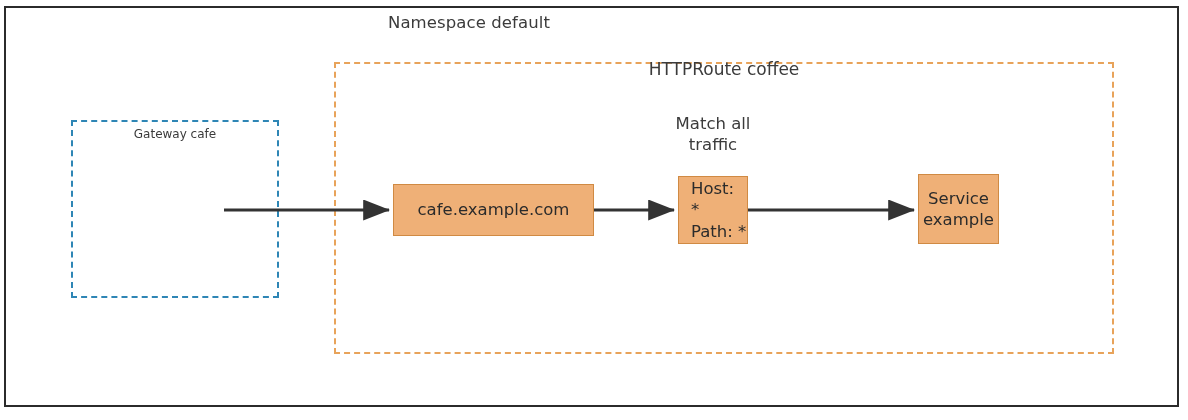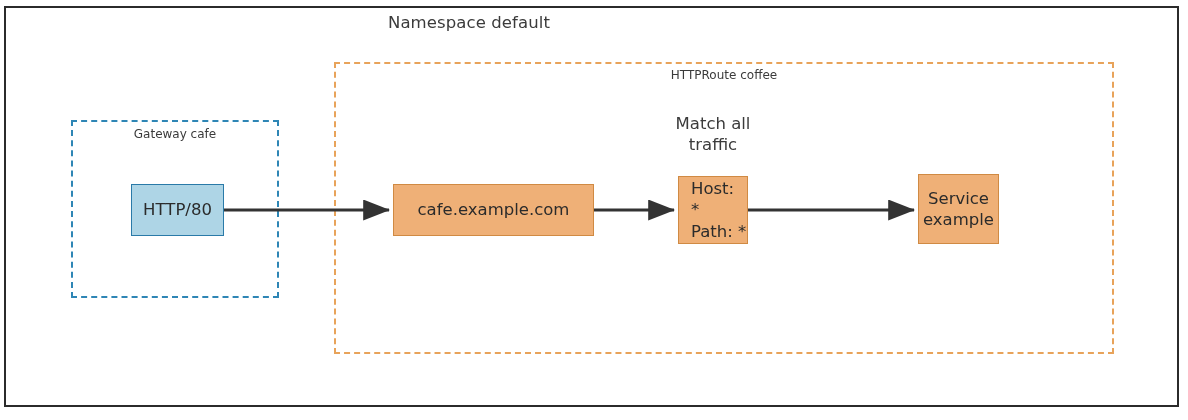--- a/index.html
+++ b/index.html
@@ -46,24 +46,24 @@
     top: 62px;
     width: 780px;
     height: 292px;
     border: 2.4px dashed #e8a35a;
     box-sizing: border-box;
     background: transparent;
   }
   .httproute-title {
     position: absolute;
     left: 334px;
-    top: 68px;
+    top: 59px;
     width: 780px;
     text-align: center;
-    font-size: 12px;
+    font-size: 17px;
     color: #3b3b3b;
   }
 
   .gateway-box {
     position: absolute;
     left: 71px;
     top: 120px;
     width: 208px;
     height: 178px;
     border: 2.4px dashed #2e86b5;
@@ -178,21 +178,20 @@
     <defs>
       <marker id="arrowhead" markerWidth="9" markerHeight="7" refX="8.6" refY="3.5" orient="auto" markerUnits="strokeWidth">
         <polygon points="0 0, 9 3.5, 0 7" fill="#333333"></polygon>
       </marker>
     </defs>
     <line x1="224" y1="210" x2="389" y2="210" stroke="#333333" stroke-width="3" marker-end="url(#arrowhead)"></line>
     <line x1="563" y1="210" x2="674" y2="210" stroke="#333333" stroke-width="3" marker-end="url(#arrowhead)"></line>
     <line x1="748" y1="210" x2="914" y2="210" stroke="#333333" stroke-width="3" marker-end="url(#arrowhead)"></line>
   </svg>
 
-  <div id="node-http80" class="node node-blue">HTTP/80</div>
 
   <div id="node-hostname" class="node node-orange">cafe.example.com</div>
 
   <div id="caption-match" class="caption">Match all
 traffic</div>
   <div id="node-match" class="node node-orange">Host: *
 Path: *</div>
 
   <div id="node-service" class="node node-orange">Service
 example</div>

